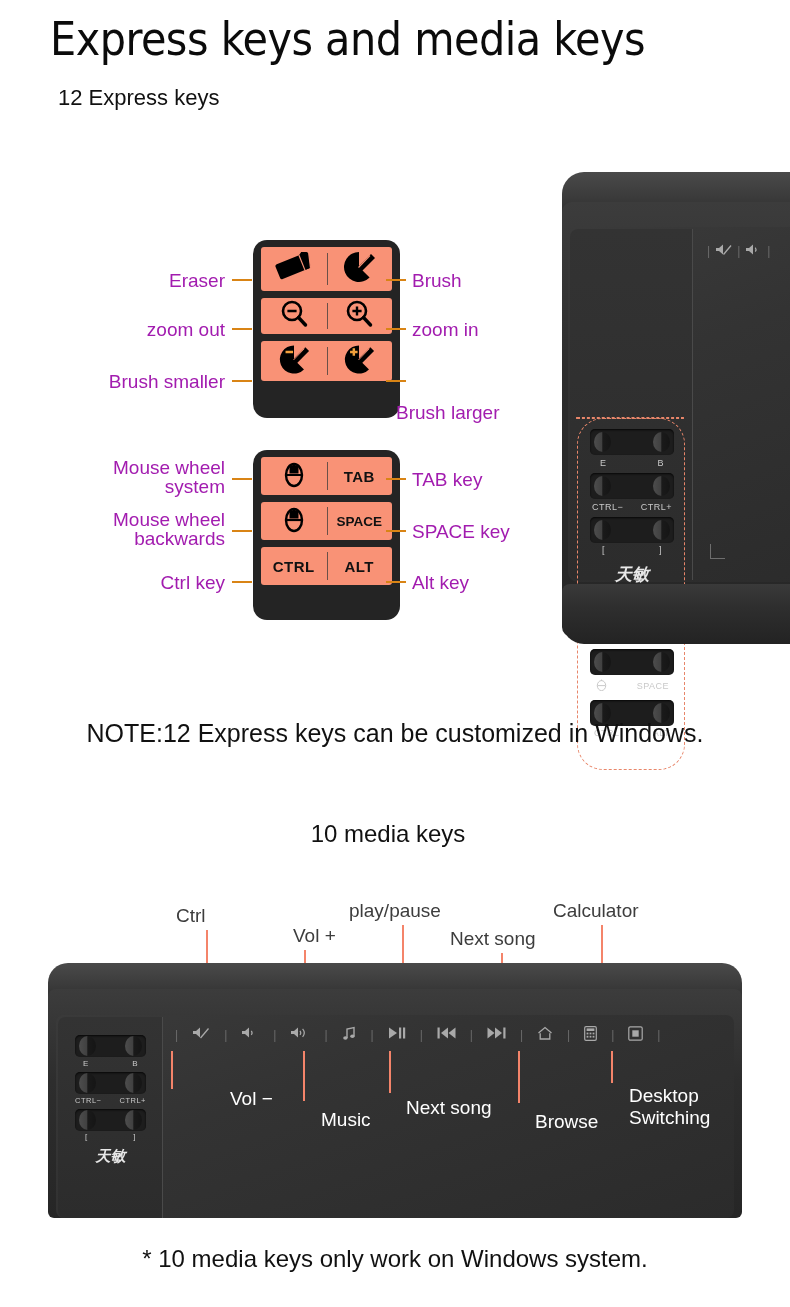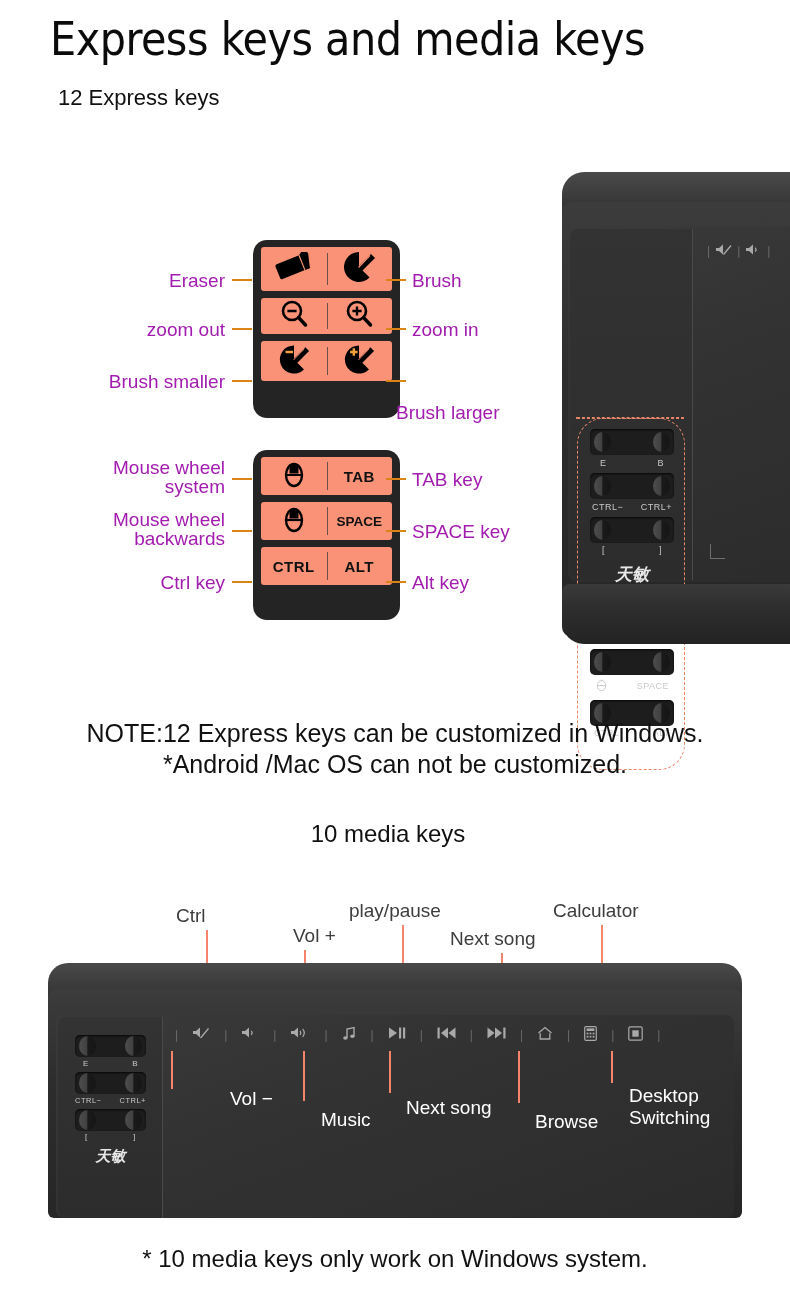--- a/index.html
+++ b/index.html
@@ -306,21 +306,20 @@
 <div class="abs lead" style="left:386px;top:530px;width:20px;"></div>
 <div class="abs callout right" style="left:412px;top:522px;width:190px;">SPACE  key</div>
 
 <div class="abs callout left" style="left:60px;top:573px;width:165px;">Ctrl key</div>
 <div class="abs lead" style="left:232px;top:581px;width:20px;"></div>
 <div class="abs lead" style="left:386px;top:581px;width:20px;"></div>
 <div class="abs callout right" style="left:412px;top:573px;width:180px;">Alt key</div>
 
 <div class="abs" id="note-block">
   <div>NOTE:12 Express keys can be customized in Windows.</div>
-  <div>*Android /Mac OS can not be customized.</div>
 </div>
 <div class="abs" id="subtitle-media">10 media keys</div>
 
 <div class="abs label-onLight" style="left:176px;top:905px;">Ctrl</div>
 <div class="abs lead-v" style="left:206px;top:930px;height:100px;"></div>
 
 <div class="abs label-onLight" style="left:281px;top:925px;margin-left:12px;">Vol +</div>
 <div class="abs lead-v" style="left:304px;top:950px;height:80px;"></div>
 
 <div class="abs label-onLight" style="left:349px;top:900px;">play/pause</div>

